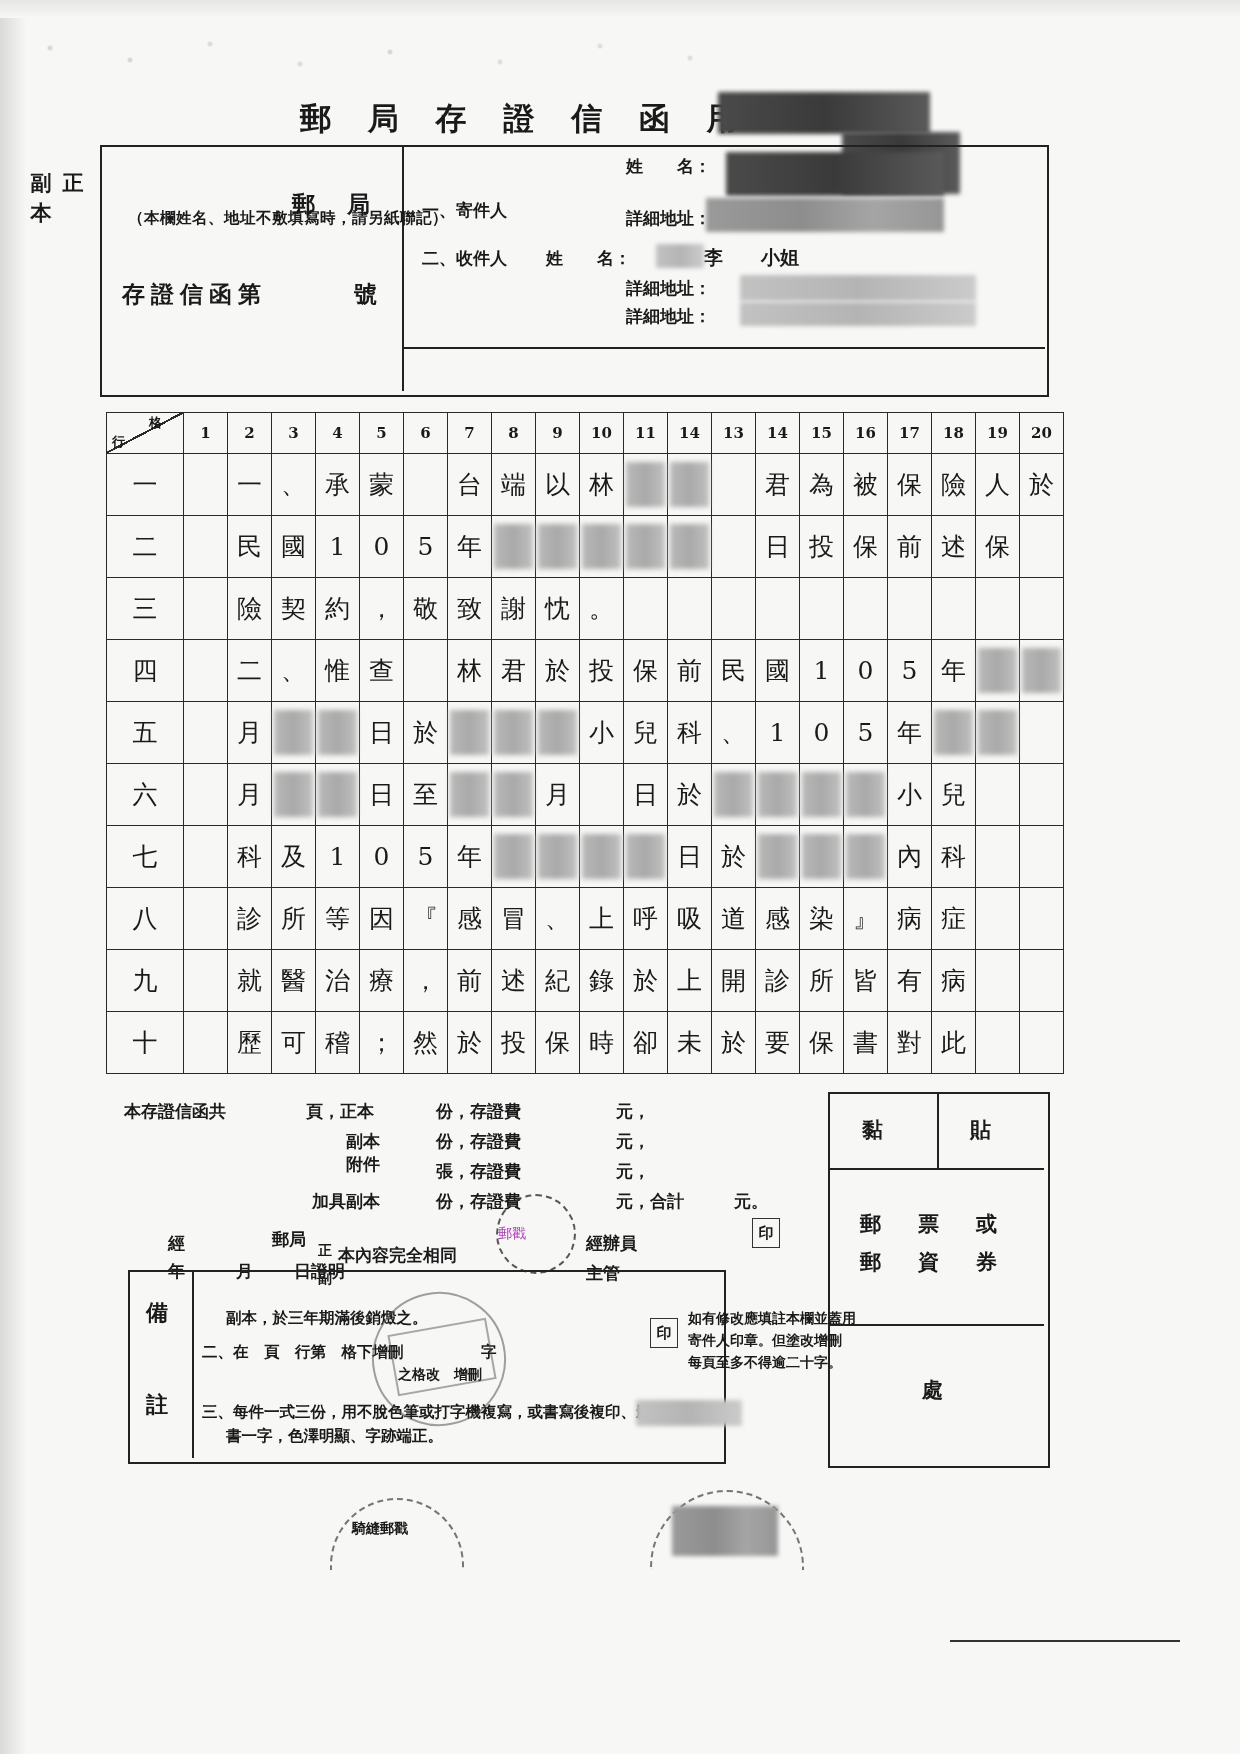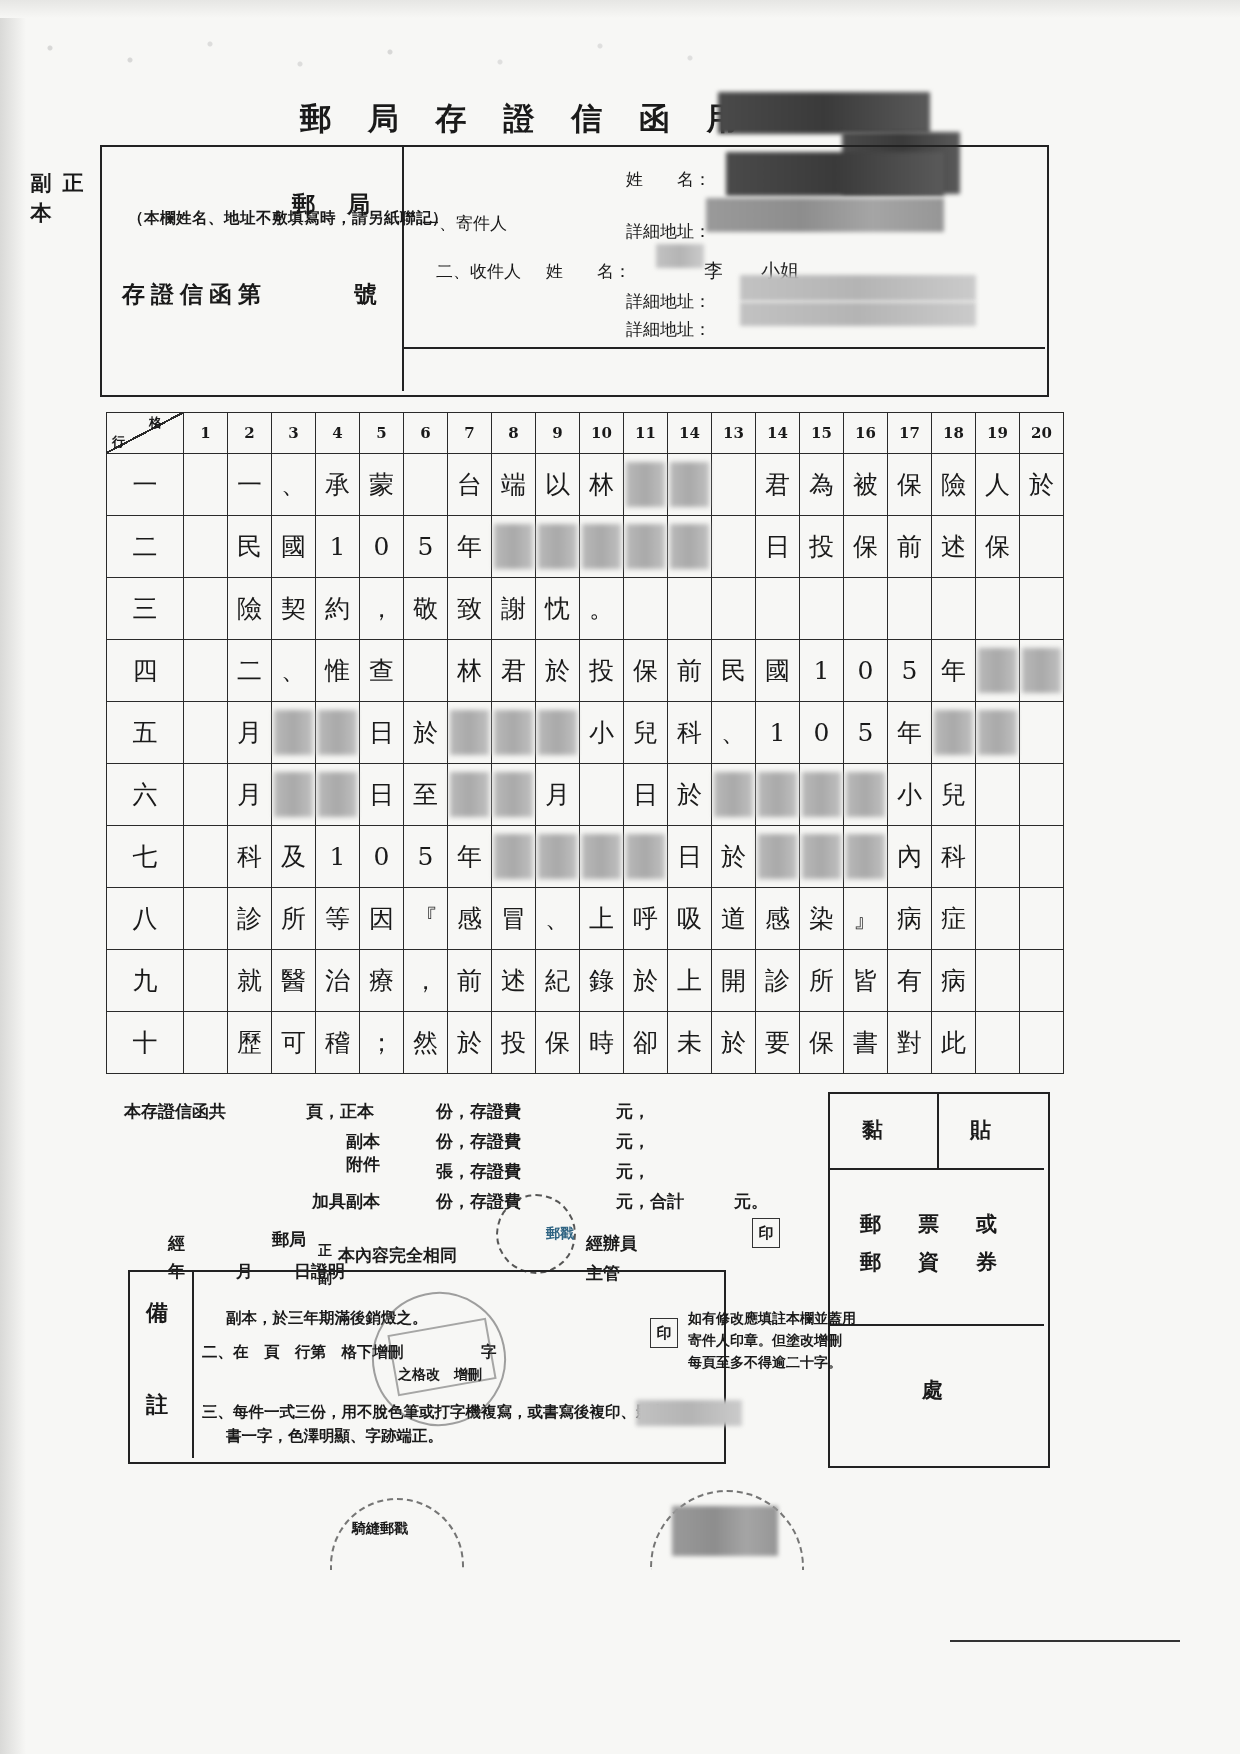--- a/index.html
+++ b/index.html
@@ -57,21 +57,21 @@
   }
 
   
   .hdr-box{position:absolute;left:100px;top:145px;width:945px;height:248px;border:2px solid #222;}
   .hdr-left{position:absolute;left:0;top:0;width:300px;height:244px;border-right:2px solid #222;}
   .hdr-left .l1{position:absolute;left:190px;top:42px;font-size:23px;letter-spacing:12px;font-weight:bold;}
   .hdr-left .l2{position:absolute;left:20px;top:132px;font-size:23px;letter-spacing:6px;font-weight:bold;}
   .hdr-left .l3{position:absolute;left:252px;top:132px;font-size:23px;font-weight:bold;}
 
   .hdr-right{position:absolute;left:302px;top:0;width:641px;height:244px;}
-  .hdr-right .row{position:absolute;font-size:17px;font-weight:normal;white-space:nowrap;margin-top:13px;}
+  .hdr-right .row{position:absolute;font-size:17px;font-weight:bold;white-space:nowrap;}
   .note-line{position:absolute;left:302px;top:200px;width:640px;border-top:2px solid #222;}
 
   .hdr-note{position:absolute;left:128px;top:208px;font-size:15.5px;font-weight:bold;letter-spacing:.5px;}
 
   
   .grid{position:absolute;left:106px;top:412px;width:940px;height:680px;}
   table.g{border-collapse:collapse;table-layout:fixed;width:940px;}
   table.g td{
     border:1.6px solid #2a2a2a;
     height:61px;
@@ -106,22 +106,22 @@
   .stamp-box .t{position:absolute;font-size:21px;font-weight:bold;letter-spacing:8px;}
 
   .remark-box{position:absolute;left:128px;top:1270px;width:594px;height:190px;border:2px solid #222;}
   .remark-col{position:absolute;left:0;top:0;width:62px;height:186px;border-right:2px solid #222;}
   .remark-col .r1{position:absolute;left:16px;top:26px;font-size:22px;font-weight:bold;}
   .remark-col .r2{position:absolute;left:16px;top:118px;font-size:22px;font-weight:bold;}
   .remark-text{position:absolute;font-size:15.5px;font-weight:bold;line-height:24px;white-space:nowrap;}
 
   .seal{
     position:absolute;border:2.2px solid #3a3a3a;border-radius:50%;
-    color:#0c4a6e;font-size:14px;font-weight:bold;
-    display:flex;align-items:center;justify-content:flex-end;
+    color:#a21caf;font-size:14px;font-weight:normal;
+    display:flex;align-items:center;justify-content:flex-start;
     opacity:.85;
   }
   .seal-dash{border-style:dashed;}
   .sq-seal{position:absolute;width:26px;height:28px;border:1.6px solid #333;font-size:15px;
     display:flex;align-items:center;justify-content:center;font-weight:bold;}
   .handstamp{
     position:absolute;left:372px;top:1292px;width:130px;height:130px;
     border:2px solid #555;border-radius:50%;opacity:.55;transform:rotate(-12deg);
   }
   .handstamp2{
@@ -160,21 +160,21 @@
     <div class="hdr-left">
       <div class="l1">郵 局</div>
       <div class="l2">存證信函第</div>
       <div class="l3">號</div>
     </div>
     <div class="hdr-right">
       <div class="row" style="left:18px;top:52px;">一、寄件人</div>
       <div class="row" style="left:222px;top:8px;">姓　　名：</div>
       <div class="row" style="left:222px;top:60px;">詳細地址：</div>
 
-      <div class="row" style="left:32px;top:100px;text-align:right;">二、收件人</div>
+      <div class="row" style="left:18px;top:100px;text-align:right;">二、收件人</div>
       <div class="row" style="left:142px;top:100px;">姓　　名：</div>
       <div class="row" style="left:300px;top:98px;font-size:19px;">李　　小姐</div>
       <div class="row" style="left:222px;top:130px;">詳細地址：</div>
       <div class="row" style="left:222px;top:158px;">詳細地址：</div>
       <div class="note-line" style="left:0;top:200px;width:641px;"></div>
     </div>
   </div>
   <div class="hdr-note">（本欄姓名、地址不敷填寫時，請另紙聯記）</div>
 
   <div class="redact dark" style="left:726px;top:152px;width:218px;height:44px;"></div>

